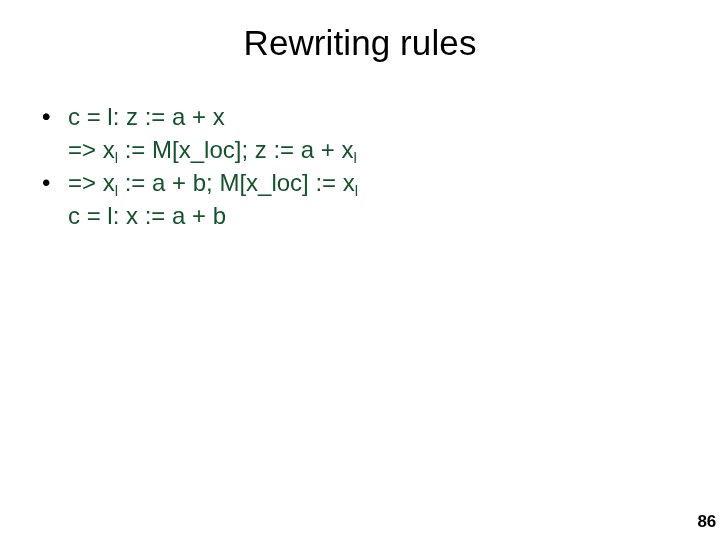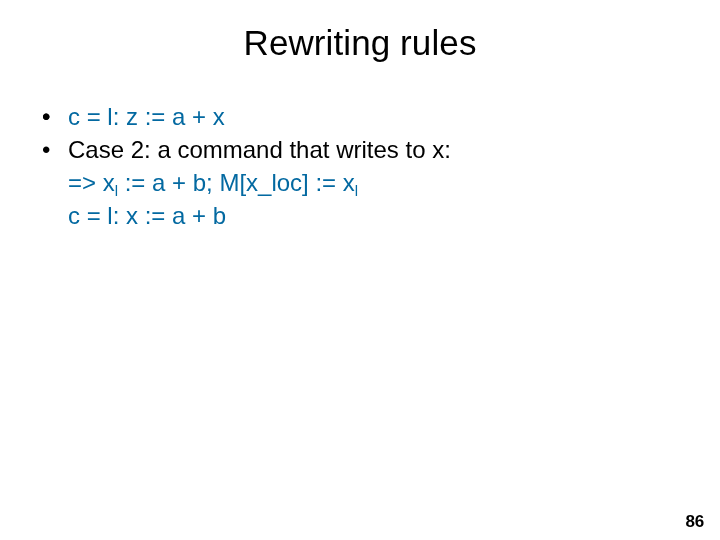--- a/index.html
+++ b/index.html
@@ -61,34 +61,34 @@
     top: 0;
     font-size: 24px;
     line-height: 33px;
     color: #000000;
   }
   .sub-line {
     padding-left: 38px;
     font-size: 24px;
     line-height: 33px;
     font-weight: 400;
-    color: #0369a1;
+    color: #14532d;
     white-space: nowrap;
   }
   sub.subscript {
     font-size: 0.62em;
     line-height: 0;
     vertical-align: baseline;
     position: relative;
     top: 0.32em;
   }
   
   .page-number {
     position: absolute;
-    right: 16px;
+    right: 4px;
     bottom: 8px;
     font-size: 17px;
     font-weight: bold;
     line-height: 20px;
     color: #000000;
     letter-spacing: -0.2px;
   }
 </style>
 </head>
 <body>
@@ -97,23 +97,24 @@
 
   <div class="slide-title">Rewriting rules</div>
 
   <div class="body-area">
       <div class="bullet-block">
         <div class="bullet-line"><span class="bullet-mark">•</span></div>
       </div>
       <div class="bullet-block">
         <div class="bullet-line"><span class="bullet-mark">•</span></div>
         <div class="sub-line"><span>c = l: z := a + x</span></div>
+        <div class="sub-line"><span>=&gt; x</span><sub class="subscript">l</sub><span> := M[x_loc]; z := a + x</span><sub class="subscript">l</sub></div>
       </div>
       <div class="bullet-block">
-        <div class="bullet-line"><span class="bullet-mark">•</span><span>Case 2: a command that writes to x:</span></div>
+        <div class="bullet-line"><span class="bullet-mark">•</span></div>
         <div class="sub-line"><span>=&gt; x</span><sub class="subscript">l</sub><span> := a + b; M[x_loc] := x</span><sub class="subscript">l</sub></div>
         <div class="sub-line"><span>c = l: x := a + b</span></div>
       </div>
     </div>
 
   <div class="page-number">86</div>
 
 </div>
 
 </body></html>

